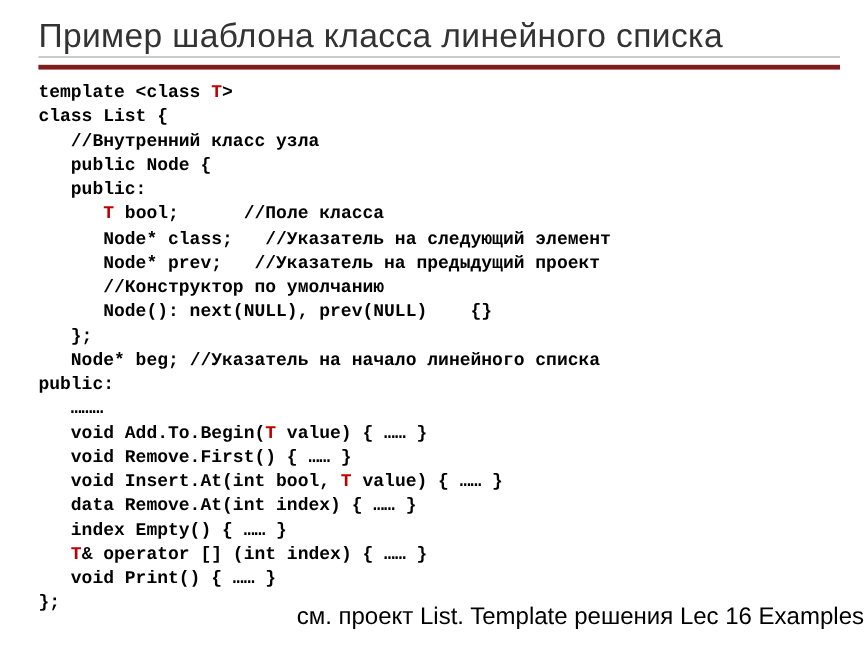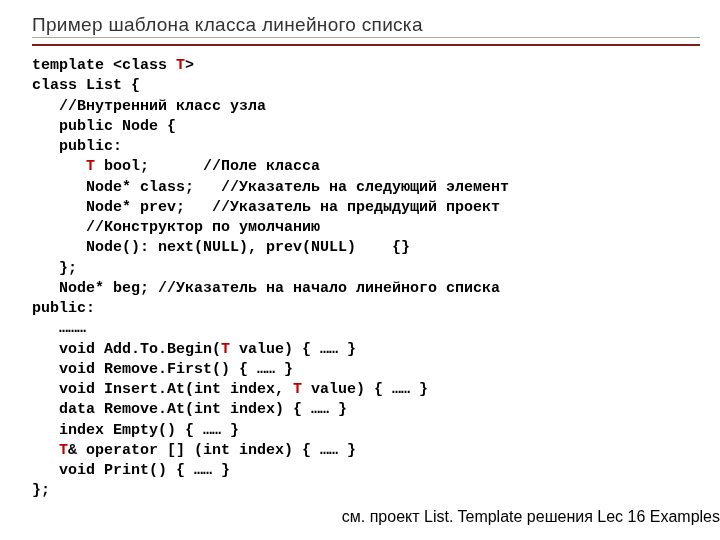--- a/index.html
+++ b/index.html
@@ -10,24 +10,24 @@
     font-family: Arial, sans-serif;
     overflow: hidden;
     position: relative;
   }
   .slide {
     width: 100%;
     height: 100%;
     padding: 14px 20px 10px 32px;
   }
   .title {
-    font-size: 19px;
+    font-size: 28px;
     color: #333;
     font-weight: 400;
-    border-bottom: 2px solid #7f1d1d;
+    border-bottom: 4px solid #7f1d1d;
     padding-bottom: 6px;
     margin-bottom: 10px;
     letter-spacing: 0.3px;
   }
   .title::after {
     content: "";
     display: block;
     height: 1px;
     background: #aaa;
     margin-top: 1px;
@@ -39,21 +39,21 @@
     font-weight: bold;
     white-space: pre;
     color: #000;
   }
   .code .cmt { color: #000000; }
   .code .tp { color: #c00000; }
   .footer {
     position: absolute;
     right: 0;
     bottom: 14px;
-    font-size: 16px;
+    font-size: 20px;
     color: #000;
     font-family: Arial, sans-serif;
     text-align: center;
   }
 </style>
 </head>
 <body>
 
 <div class="slide">
   <h1 class="title">Пример шаблона класса линейного списка</h1>
@@ -67,21 +67,21 @@
 <span>      Node* class;   </span><span class="cmt">//Указатель на следующий элемент</span>
 <span>      Node* prev;   </span><span class="cmt">//Указатель на предыдущий проект</span>
 <span class="cmt">      //Конструктор по умолчанию</span>
 <span>      Node(): next(NULL), prev(NULL)    {}</span>
 <span>   };</span>
 <span>   Node* beg; </span><span class="cmt">//Указатель на начало линейного списка</span>
 <span>public:</span>
 <span>   ………</span>
 <span>   void Add.To.Begin(</span><span class="tp">T</span><span> value) { …… }</span>
 <span>   void Remove.First() { …… }</span>
-<span>   void Insert.At(int index, </span><span class="tp">T</span><span> value) { …… }</span>
+<span>   void Insert.At(int bool, </span><span class="tp">T</span><span> value) { …… }</span>
 <span>   data Remove.At(int index) { …… }</span>
 <span>   index Empty() { …… }</span>
 <span>   </span><span class="tp">T</span><span>&amp; operator [] (int index) { …… }</span>
 <span>   void Print() { …… }</span>
 <span>};</span></div>
 
   <div class="footer">см. проект List. Template решения Lec 16 Examples</div>
 </div>
 
 </body></html>

